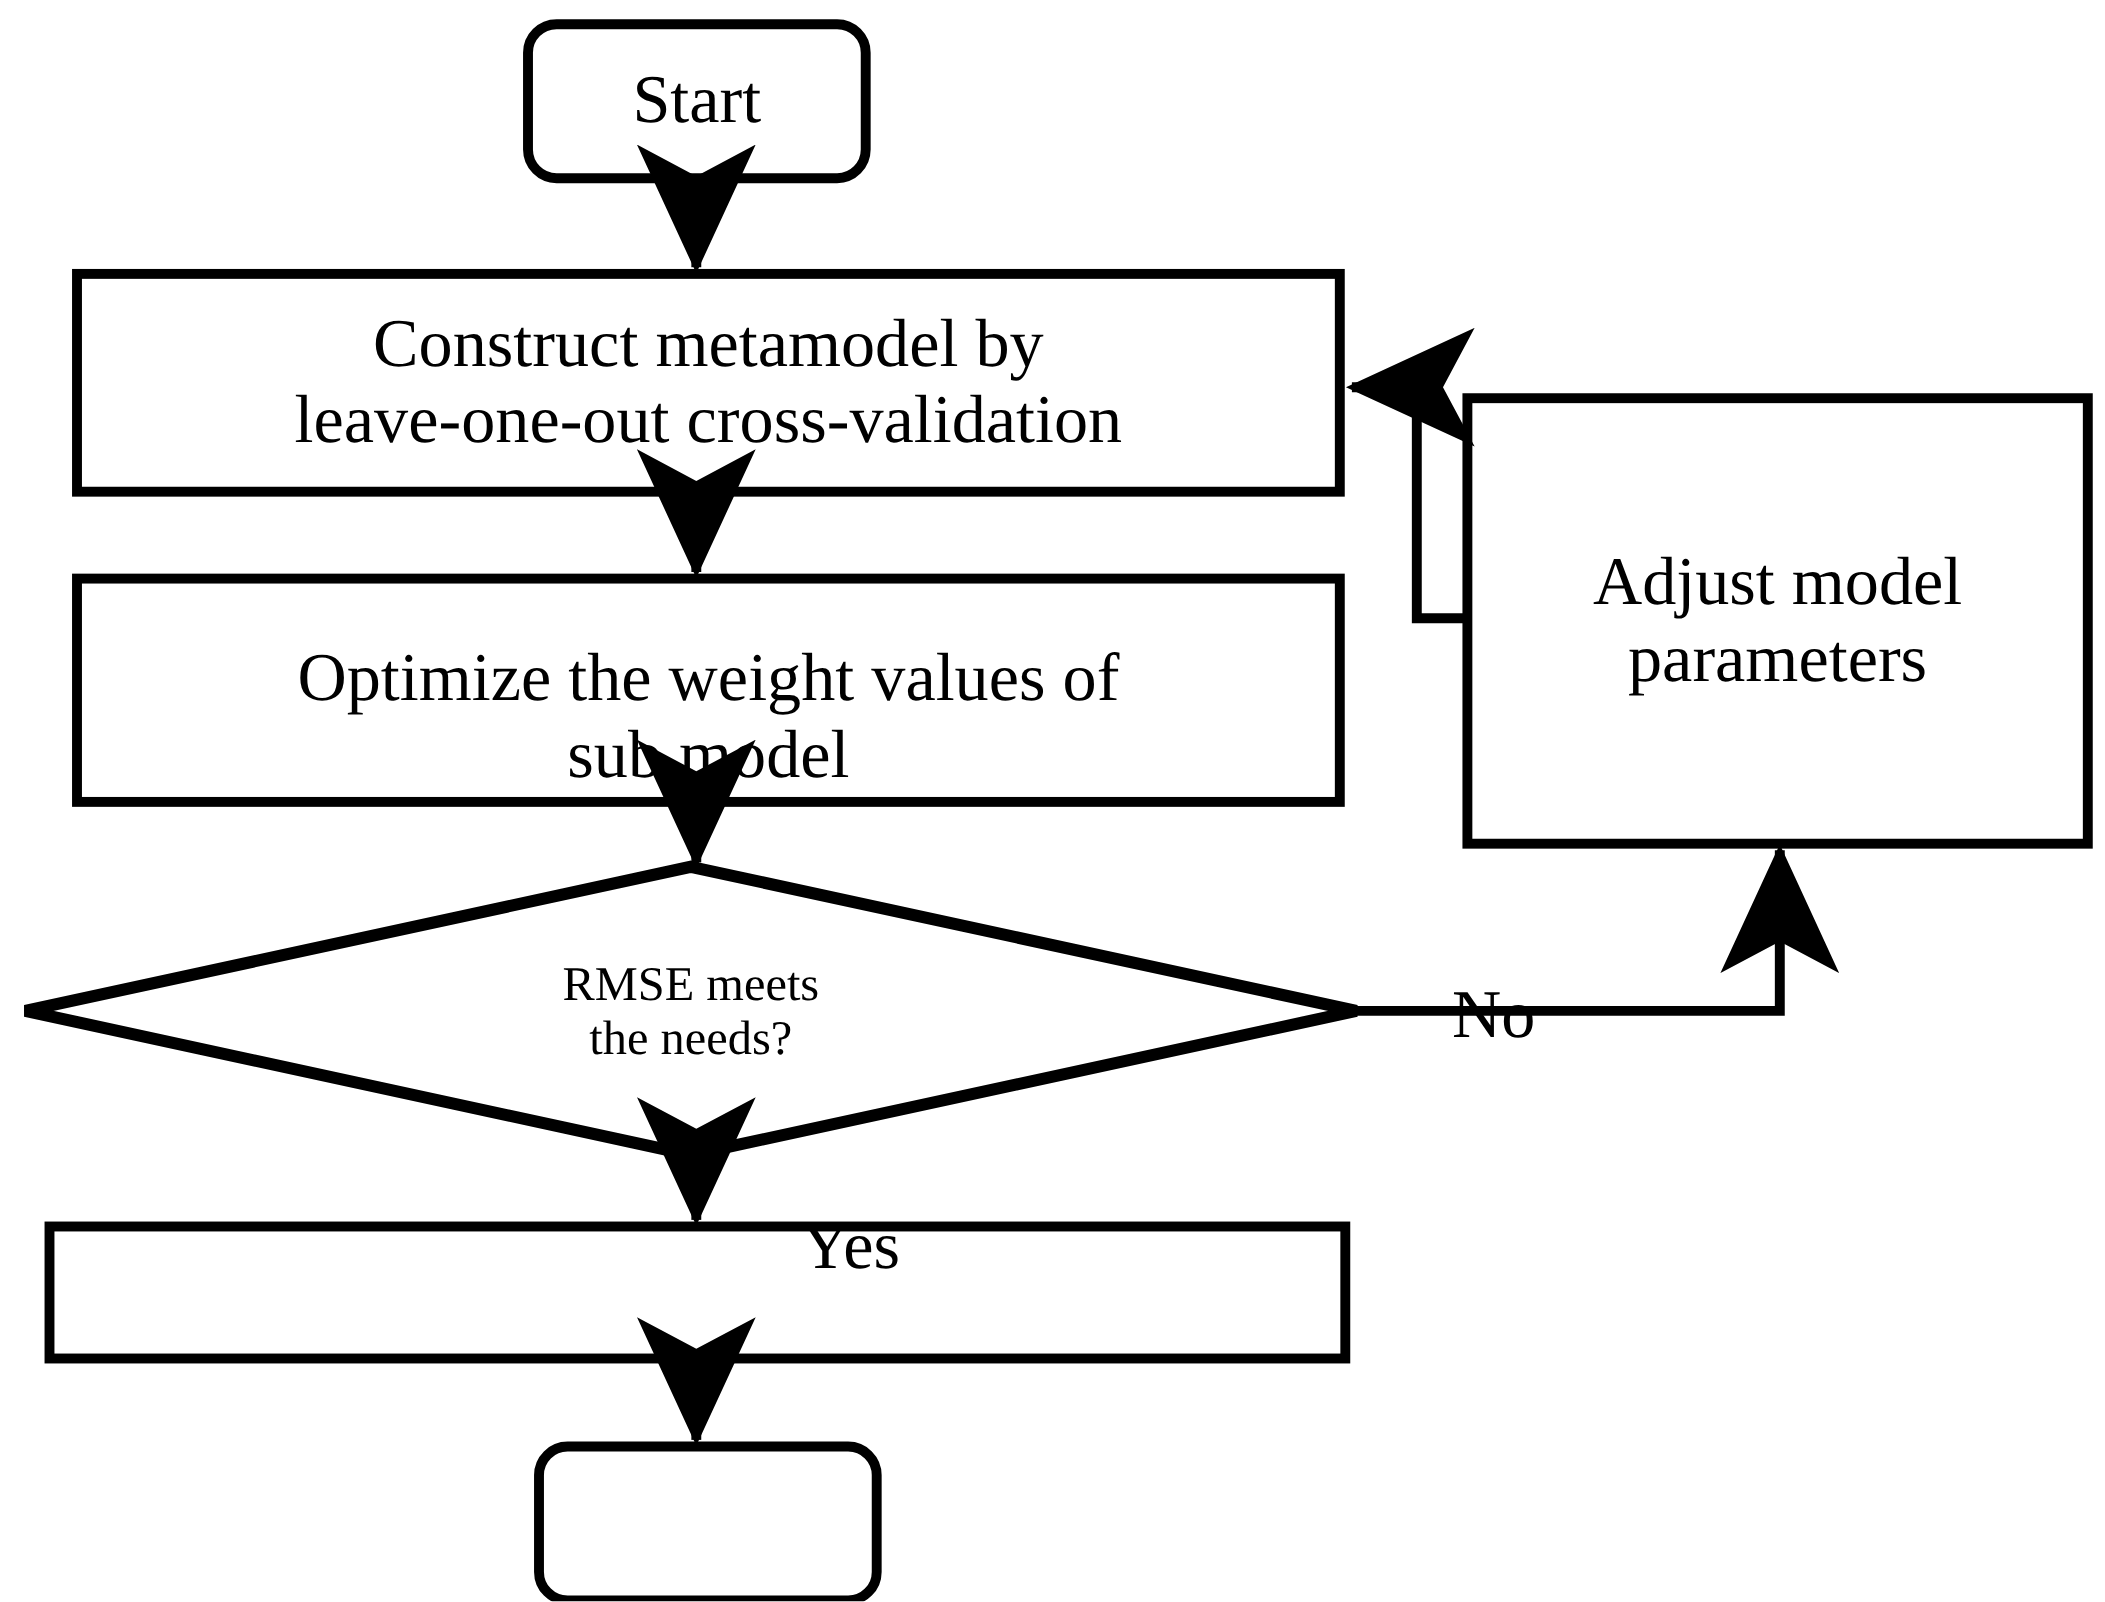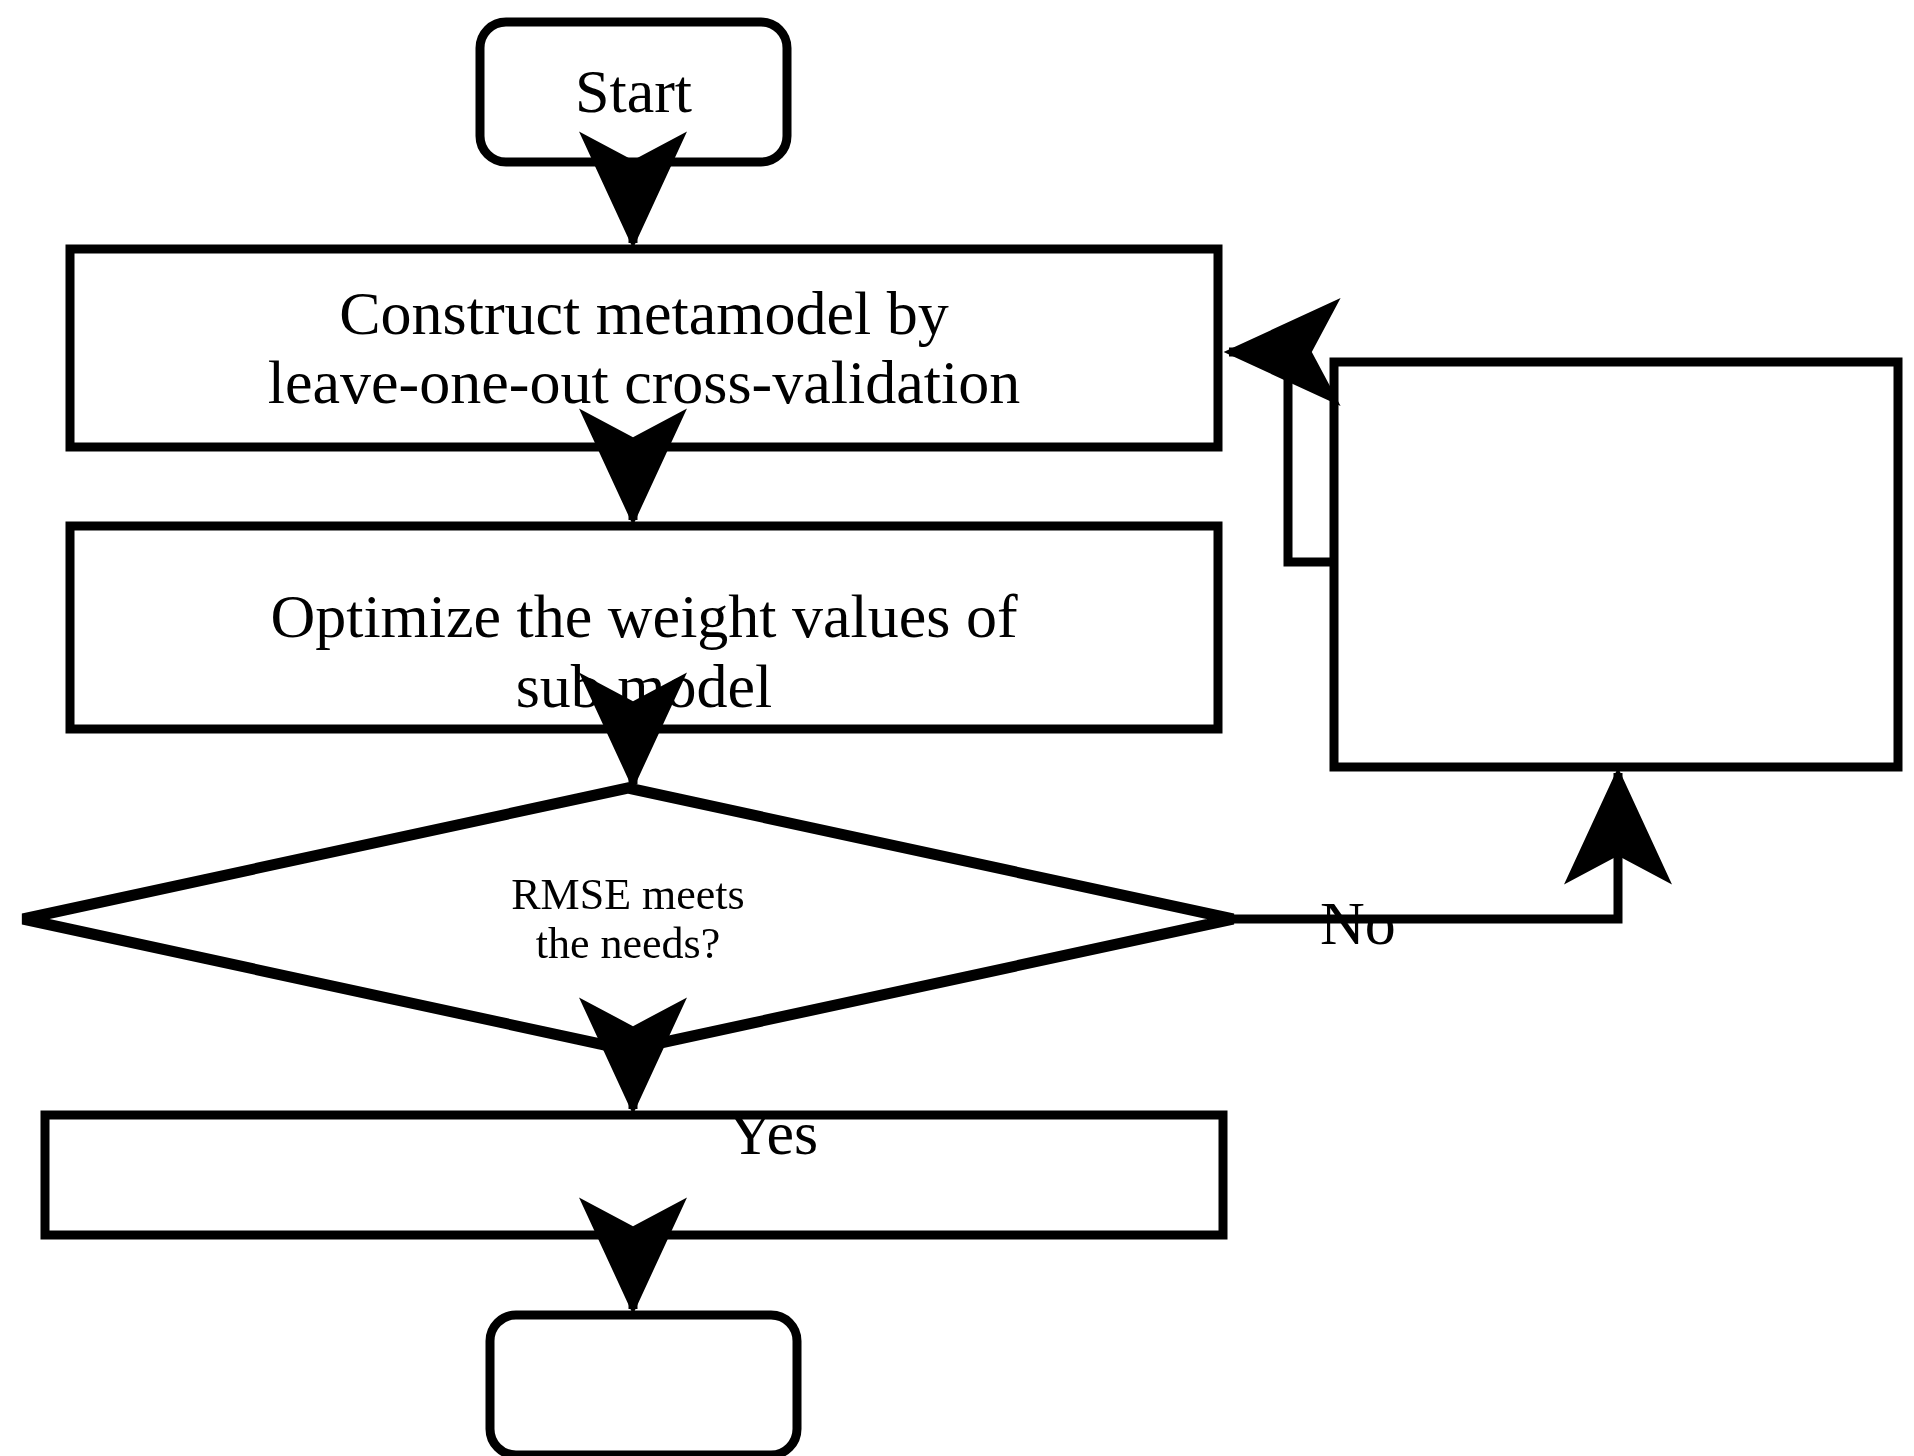--- a/index.html
+++ b/index.html
@@ -93,20 +93,22 @@
 leave-one-out cross-validation</div>
 
   <div class="node-label terminator-label" style="left:480px; top:22px; width:307px; height:140px;">Start</div>
 
   <div class="node-label process-label" style="left:70px; top:550px; width:1148px; height:203px;">Optimize the weight values of
 sub model</div>
 
   <div class="node-label decision-label" style="left:133px; top:788px; width:990px; height:262px;">RMSE meets
 the needs?</div>
 
+  <div class="node-label process-label" style="left:1334px; top:362px; width:564px; height:405px;">Adjust model
+parameters</div>
 
 
 
   <div class="edge-label" style="left:1320px; top:848px;">No</div>
 
   <div class="edge-label" style="left:728px; top:1058px;">Yes</div>
 
 </div>
 
 </body></html>

